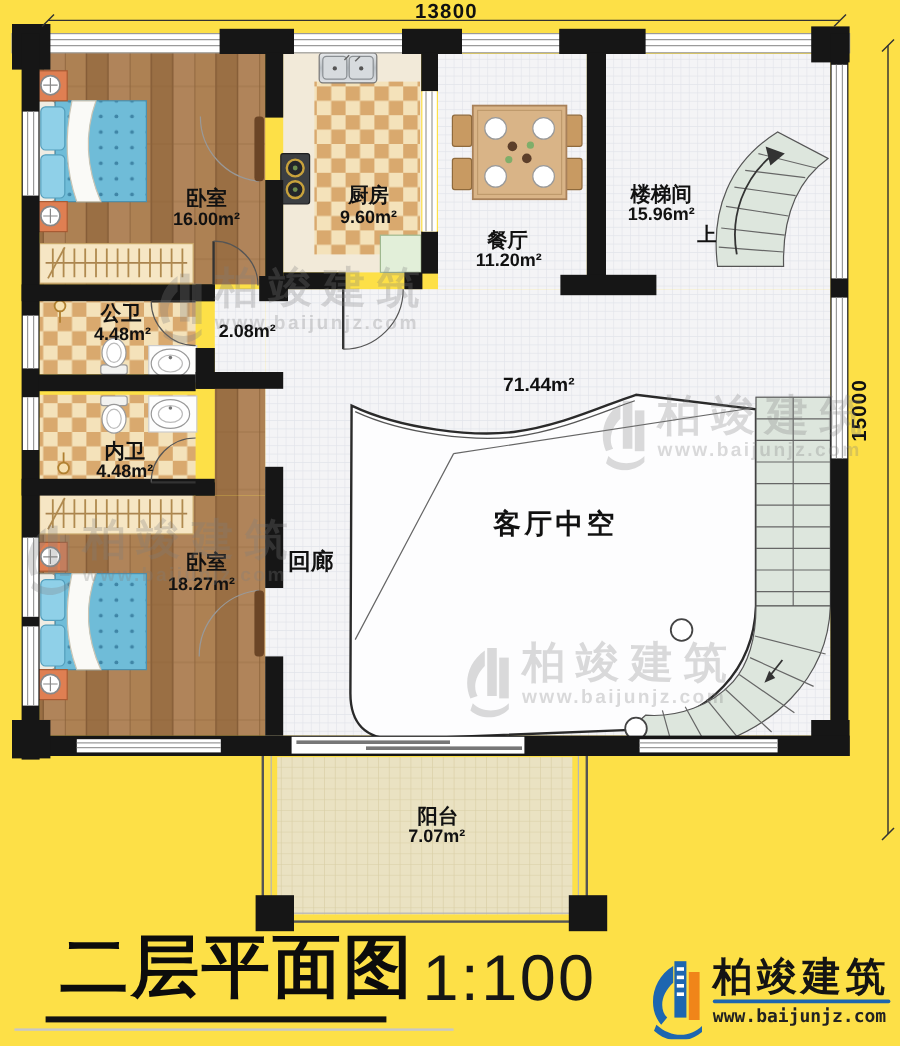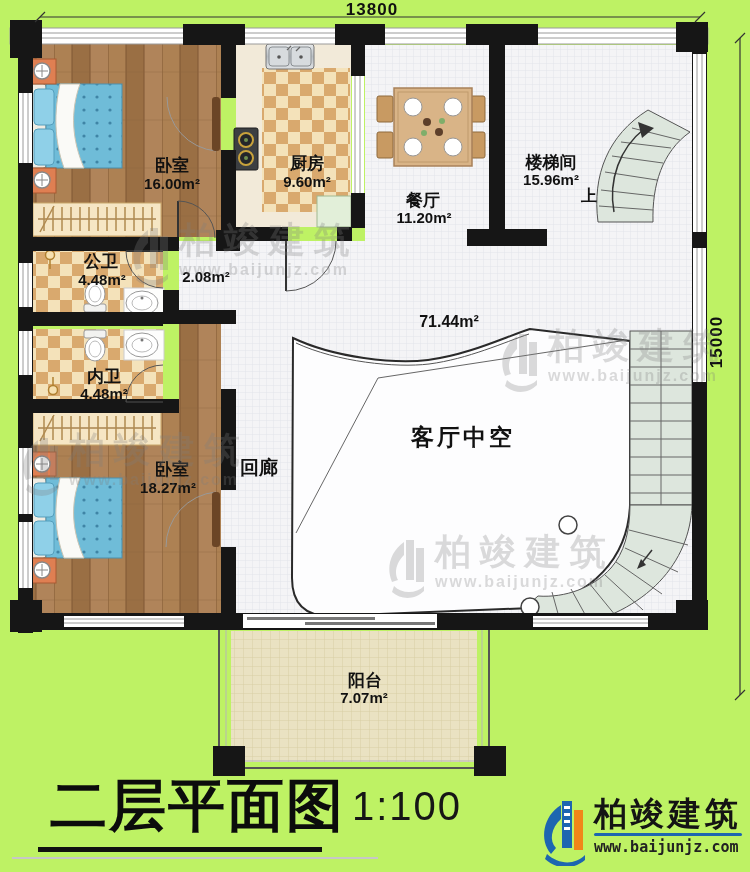--- a/index.html
+++ b/index.html
@@ -1,36 +1,36 @@
 <!DOCTYPE html>
 <html><head>
 <meta charset="utf-8">
 <style>
   html,body{margin:0;padding:0;background:#fff;}
-  #stage{position:relative;width:750px;height:872px;background:#bef264;overflow:hidden;
+  #stage{position:relative;width:750px;height:872px;background:#fde047;overflow:hidden;
          font-family:"Liberation Sans", sans-serif;}
   #plan-svg{position:absolute;left:0;top:0;}
   .lbl{position:absolute;transform:translate(-50%,-50%);white-space:nowrap;color:#111;
        text-align:center;pointer-events:none;}
   .rname{font-size:17px;font-weight:bold;}
   .rarea{font-size:15px;font-weight:bold;text-align:right;}
   .dim{font-size:17px;font-weight:bold;letter-spacing:1px;}
   .dim.vert{transform:translate(-50%,-50%) rotate(-90deg);}
   .void-name{font-size:23px;font-weight:bold;letter-spacing:3px;}
   .void-area{font-size:16px;font-weight:bold;}
   .corridor{font-size:19px;font-weight:bold;}
   .up{font-size:16px;font-weight:bold;}
   
   .wm{position:absolute;display:flex;align-items:flex-start;gap:7px;opacity:.28;pointer-events:none;}
   .wm-name{font-size:36px;font-weight:bold;letter-spacing:9px;color:#7e7e7e;line-height:1;}
   .wm-url{font-size:16px;font-weight:bold;letter-spacing:2px;color:#7e7e7e;margin-top:3px;}
   
   .title{position:absolute;left:50px;top:768px;font-size:57px;font-weight:bold;
          letter-spacing:2px;color:#0c0c0c;}
-  .scale{position:absolute;left:352px;top:784px;font-size:40px;font-weight:400;
+  .scale{position:absolute;left:352px;top:784px;font-size:54px;font-weight:400;
          letter-spacing:2px;color:#161616;}
   .rule1{position:absolute;left:38px;top:847px;width:284px;height:5px;background:#111;}
   .rule2{position:absolute;left:12px;top:857px;width:366px;height:2px;background:#c7c7c7;}
   .fheight{position:absolute;left:466px;top:840px;font-size:22px;color:#1a1a1a;}
   .areanote{position:absolute;left:507px;top:650px;color:#111;}
   .areanote .al{font-size:17px;font-weight:bold;}
   .areanote .av{font-size:18px;font-family:"DejaVu Sans Mono",monospace;font-weight:bold;}
   
   .logo{position:absolute;left:533px;top:796px;display:flex;gap:5px;}
   .logo-text{display:flex;flex-direction:column;}

